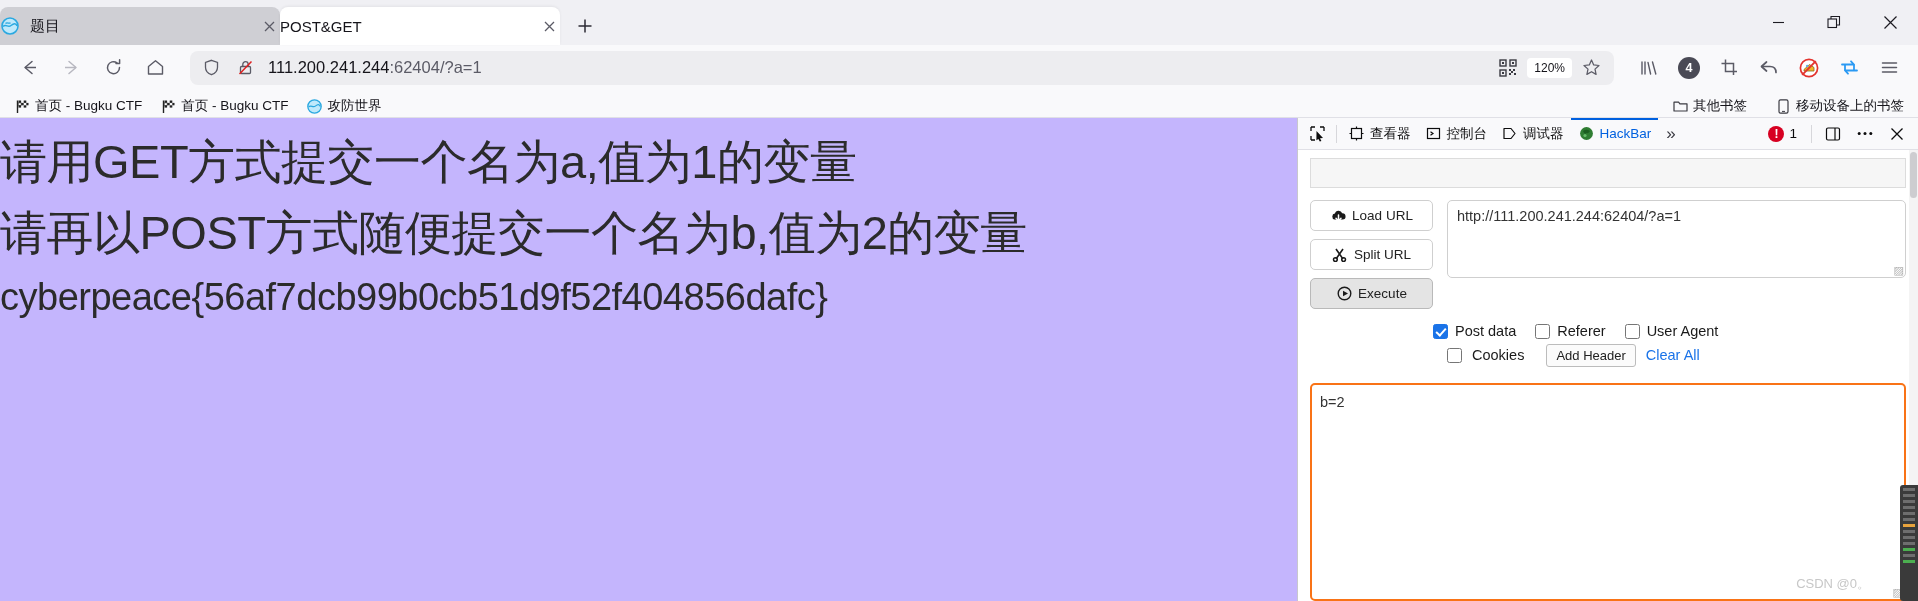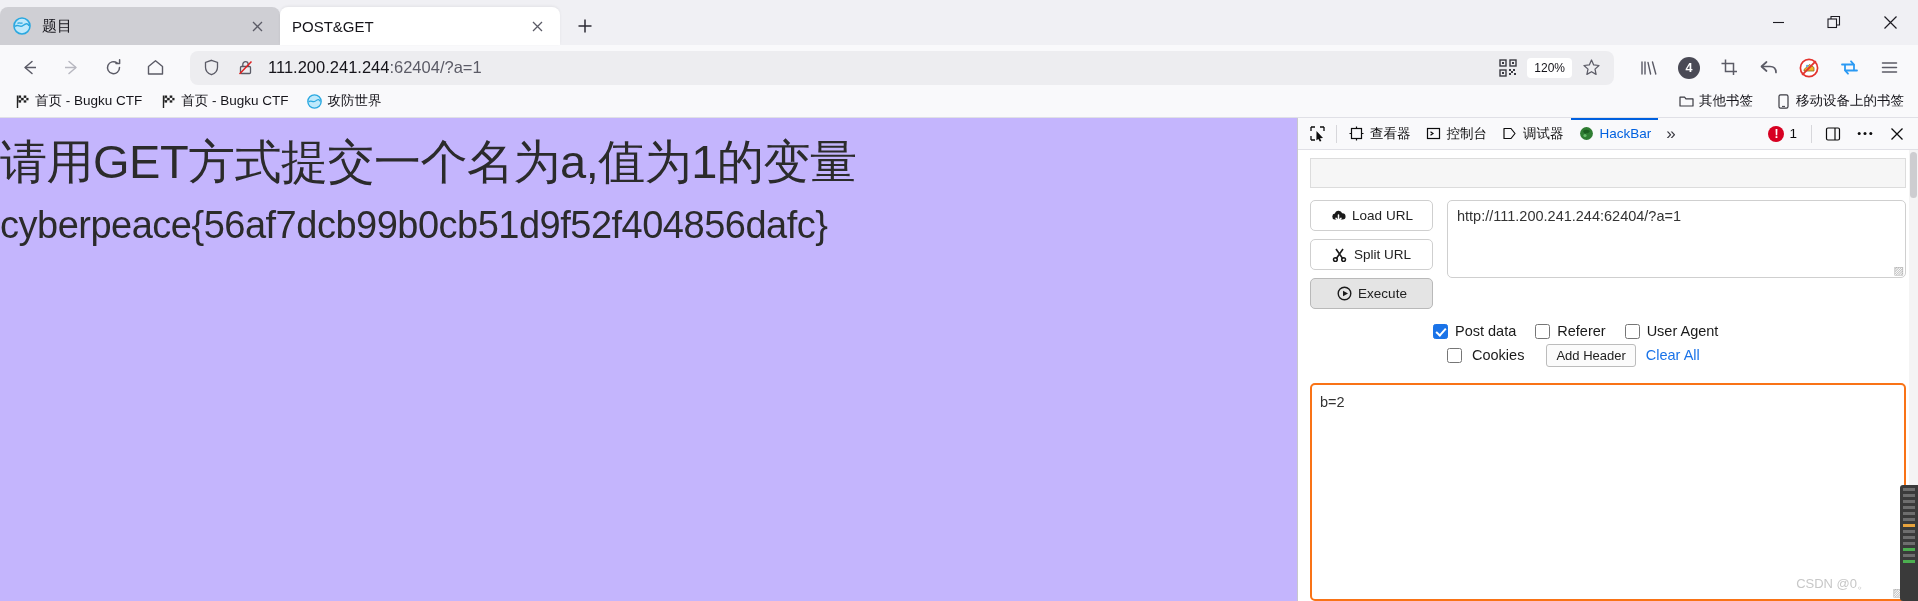--- a/index.html
+++ b/index.html
@@ -11,21 +11,21 @@
   }
   .window { width: 1918px; height: 601px; position: relative; display: flex; flex-direction: column; background:#f9f9fb; }
 
   
   .tabstrip {
     height: 45px; background: #f0f0f4; display: flex; align-items: flex-end;
     position: relative; flex: 0 0 45px;
   }
   .tab {
     height: 38px; width: 280px; margin-bottom: 0; border-radius: 8px 8px 0 0;
-    display: flex; align-items: center; padding: 0 12px; gap: 10px;
+    display: flex; align-items: center; padding: 0 0; gap: 10px;
     font-size: 15px; color: #15141a; position: relative;
   }
   .tab.inactive { background: #cfcfd4; }
   .tab.active { background: #ffffff; box-shadow: 0 -1px 3px rgba(0,0,0,.06); }
   .tab .favicon { width: 20px; height: 20px; flex: 0 0 20px; display:flex; align-items:center; justify-content:center; }
   .tab .tab-title { flex: 1; white-space: nowrap; overflow: hidden; text-overflow: ellipsis; font-size: 15px; }
   .tab .tab-close { width: 22px; height: 22px; display:flex; align-items:center; justify-content:center; color:#5b5b66; font-size:16px; line-height:1; }
   .newtab { width: 34px; height: 34px; margin: 0 0 2px 8px; display:flex;align-items:center;justify-content:center; color:#2b2a33; font-size:24px; font-weight:300;}
   .wincontrols { position: absolute; right: 0; top: 0; height: 45px; display: flex; align-items: center; }
   .wincontrols > div { width: 56px; height: 45px; display:flex; align-items:center; justify-content:center; color:#1c1b22; }
@@ -50,26 +50,26 @@
   .star { width: 30px; height: 30px; display:flex;align-items:center;justify-content:center; color:#5b5b66;}
   .toolicons { display:flex; align-items:center; gap: 2px; }
   .toolicons > div { width: 38px; height: 34px; display:flex; align-items:center; justify-content:center; color:#5b5b66; }
   .badge-count {
     width: 22px; height:22px; border-radius: 50%; background:#4a4a55; color:#fff;
     font-size: 12.5px; display:flex; align-items:center; justify-content:center; font-weight:600;
   }
 
   
   .bookmarks {
-    height: 28px; flex: 0 0 28px; background:#f9f9fb; display:flex; align-items:flex-start;
+    height: 28px; flex: 0 0 28px; background:#f9f9fb; display:flex; align-items:flex-end;
     padding: 0 8px; gap: 6px; font-size: 13.5px; color:#15141a; border-bottom: 1px solid #e0e0e6;
   }
   .bm { display:flex; align-items:center; gap: 5px; padding: 2px 6px; border-radius:4px; white-space:nowrap; }
   .bm .bmicon { width:16px; height:16px; display:flex;align-items:center;justify-content:center; }
-  .bm-right { margin-left:auto; display:flex; align-items:center; gap: 10px; font-family: Liberation Mono, monospace; }
+  .bm-right { margin-left:auto; display:flex; align-items:center; gap: 16px; font-family: Liberation Mono, monospace; }
 
   
   .content-row { flex: 1; display: flex; min-height: 0; }
   .pagearea {
     width: 1297px; flex: 0 0 1297px; background:#c4b5fd; overflow:hidden;
     padding: 8px 0 0 0; position: relative;
   }
   .pageline {
     font-family: "Liberation Sans", "DejaVu Sans", sans-serif;
     font-size: 47px; line-height: 1.52; color: #2b2b2b; white-space: nowrap;
@@ -377,20 +377,21 @@
         </span>
         <span>移动设备上的书签</span>
       </div>
     </div>
   </div>
 
   <div class="content-row">
 
     <div class="pagearea">
       <div class="pageline">请用GET方式提交一个名为a,值为1的变量</div>
+      <div class="pageline">请再以POST方式随便提交一个名为b,值为2的变量</div>
       <div class="pageline flagline">cyberpeace{56af7dcb99b0cb51d9f52f404856dafc}</div>
     </div>
 
     <div class="devtools">
 
       <div class="dt-toolbar">
         <div class="dt-picker">
           <svg width="17" height="17" viewBox="0 0 17 17">
             <path d="M2 2 H6 M2 2 V6 M15 2 H11 M15 2 V6 M2 15 H6 M2 15 V11" stroke="#0c0c0d" stroke-width="1.3" fill="none"></path>
             <path d="M7.5 6 L14 13 L11 13.2 L12.4 16 L10.8 16.6 L9.4 13.9 L7.4 15.3 Z" fill="#0c0c0d"></path>

